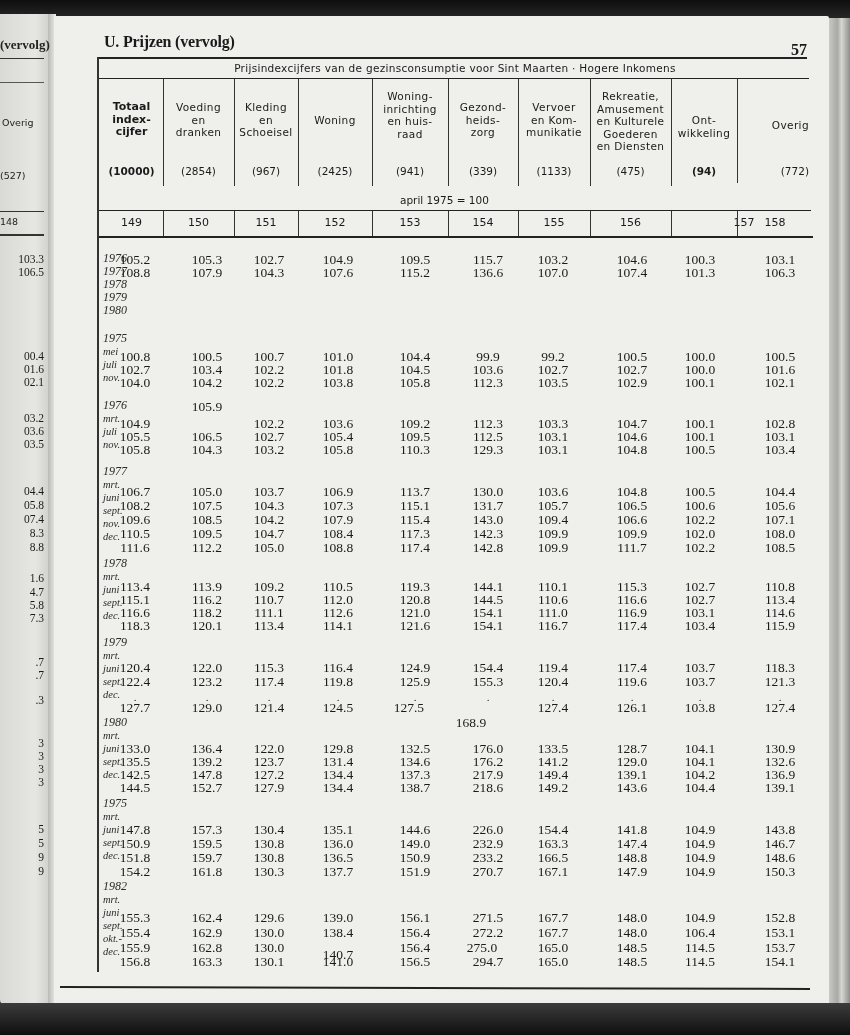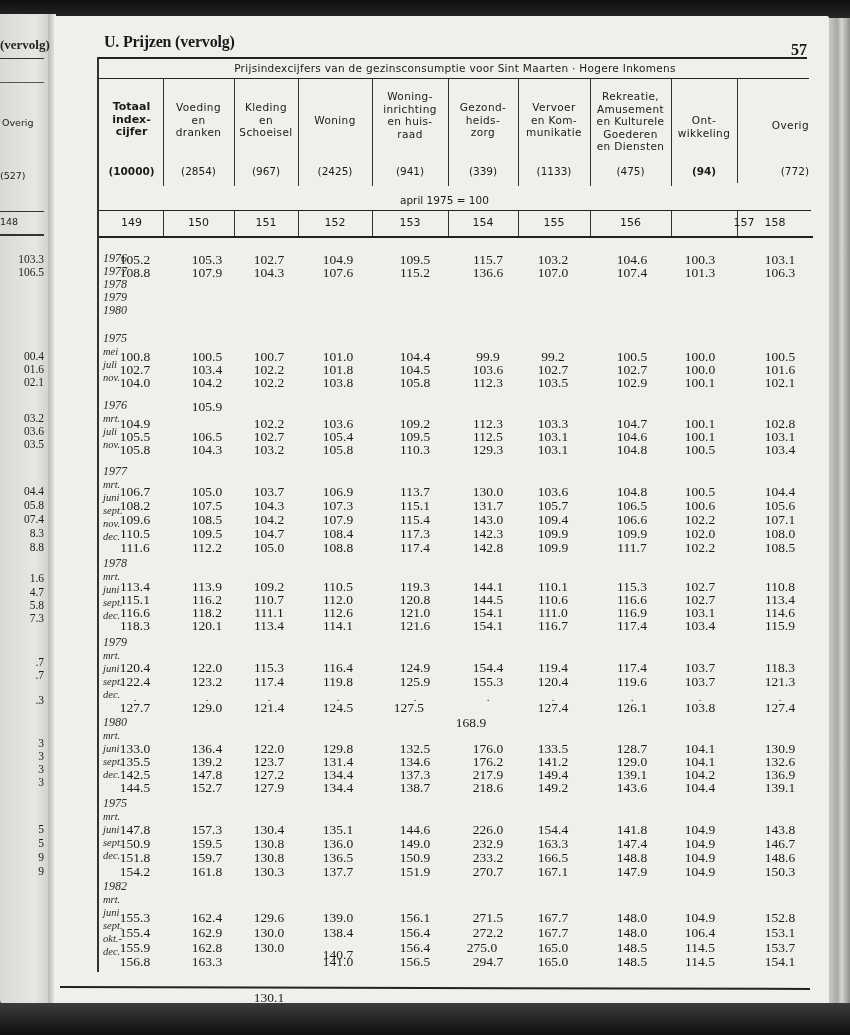--- a/index.html
+++ b/index.html
@@ -602,21 +602,21 @@
     <div class="val" style="left: 239px; top: 941px;">130.0</div>
     <div class="val" style="left: 308px; top: 941px; margin-top: 7px;">140.7</div>
     <div class="val" style="left: 385px; top: 941px;">156.4</div>
     <div class="val" style="left: 452px; top: 941px;">275.0</div>
     <div class="val" style="left: 523px; top: 941px;">165.0</div>
     <div class="val" style="left: 602px; top: 941px;">148.5</div>
     <div class="val" style="left: 670px; top: 941px;">114.5</div>
     <div class="val" style="left: 750px; top: 941px;">153.7</div>
     <div class="val" style="left: 105px; top: 955px;">156.8</div>
     <div class="val" style="left: 177px; top: 955px;">163.3</div>
-    <div class="val" style="left: 239px; top: 955px; margin-top: 36px;">130.1</div>
+    <div class="val" style="left: 239px; top: 955px;">130.1</div>
     <div class="val" style="left: 308px; top: 955px;">141.0</div>
     <div class="val" style="left: 385px; top: 955px;">156.5</div>
     <div class="val" style="left: 458px; top: 955px;">294.7</div>
     <div class="val" style="left: 523px; top: 955px;">165.0</div>
     <div class="val" style="left: 602px; top: 955px;">148.5</div>
     <div class="val" style="left: 670px; top: 955px;">114.5</div>
     <div class="val" style="left: 750px; top: 955px;">154.1</div>
   </div>
 
 <div class="vline" style="left: 163px; top: 79px; height: 107px;"></div>

